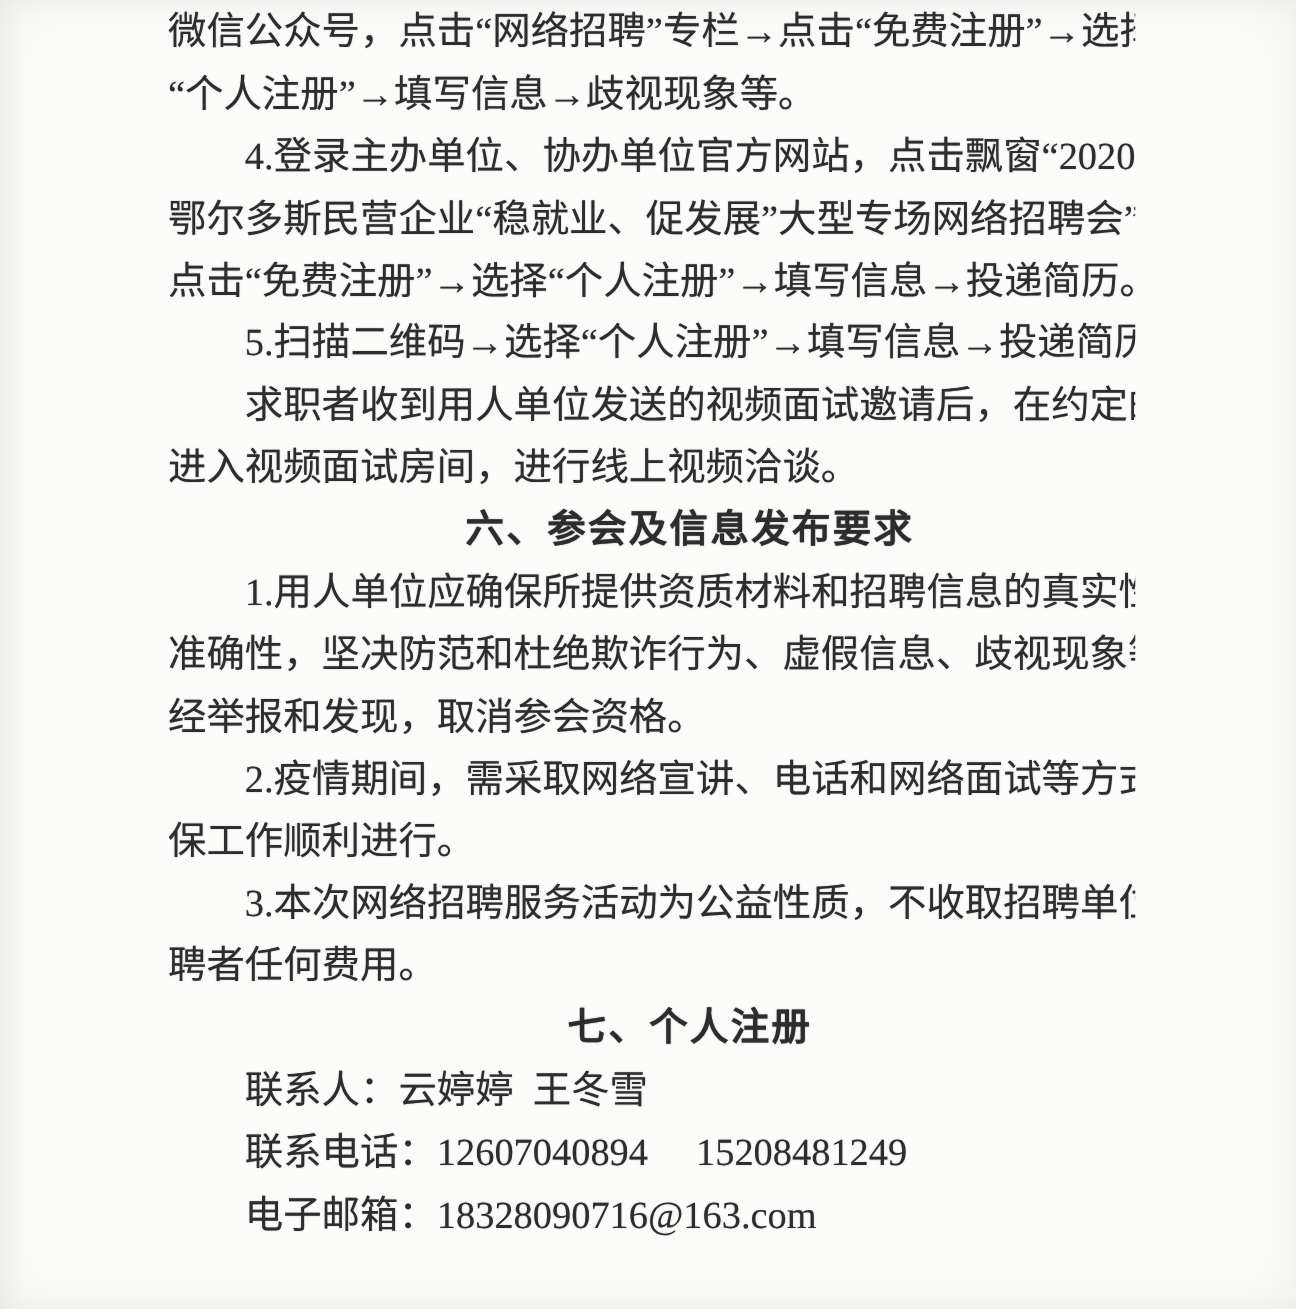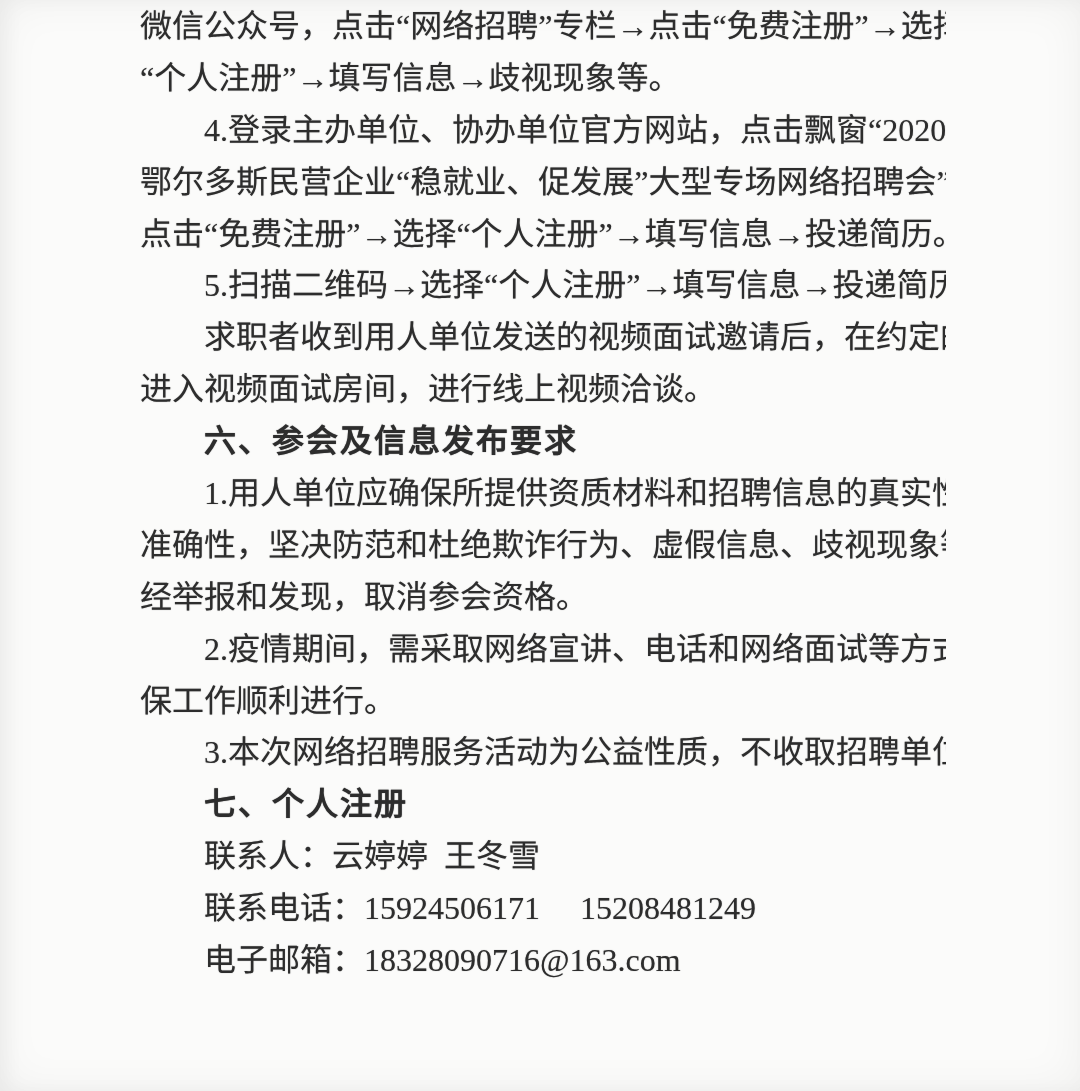--- a/index.html
+++ b/index.html
@@ -26,20 +26,21 @@
     overflow:hidden;
     height:51.9px;
   }
   .line.indent{text-indent:2em;}
   .line.justify{text-align:justify;text-align-last:justify;}
   .line.heading{
     font-weight:bold;
     font-family:"Liberation Sans","DejaVu Sans",sans-serif;
     letter-spacing:2px;
     text-shadow:0 0 1px rgba(30,30,30,0.7);
+    text-align:center;
   }
 </style>
 </head>
 <body>
 
 <div class="page">
   <div class="text-column">
       <div class="line justify">微信公众号，点击“网络招聘”专栏→点击“免费注册”→选择</div>
       <div class="line">“个人注册”→填写信息→歧视现象等。</div>
       <div class="line indent justify">4.登录主办单位、协办单位官方网站，点击飘窗“2020 年</div>
@@ -48,18 +49,19 @@
       <div class="line indent justify">5.扫描二维码→选择“个人注册”→填写信息→投递简历。</div>
       <div class="line indent justify">求职者收到用人单位发送的视频面试邀请后，在约定的时间</div>
       <div class="line">进入视频面试房间，进行线上视频洽谈。</div>
       <div class="line indent heading">六、参会及信息发布要求</div>
       <div class="line indent justify">1.用人单位应确保所提供资质材料和招聘信息的真实性和</div>
       <div class="line justify">准确性，坚决防范和杜绝欺诈行为、虚假信息、歧视现象等，一</div>
       <div class="line">经举报和发现，取消参会资格。</div>
       <div class="line indent justify">2.疫情期间，需采取网络宣讲、电话和网络面试等方式，确</div>
       <div class="line">保工作顺利进行。</div>
       <div class="line indent justify">3.本次网络招聘服务活动为公益性质，不收取招聘单位及应</div>
+      <div class="line">聘者任何费用。</div>
       <div class="line indent heading">七、个人注册</div>
       <div class="line indent">联系人：云婷婷  王冬雪</div>
-      <div class="line indent">联系电话：15924506171　 15208481249</div>
+      <div class="line indent">联系电话：12607040894　 15208481249</div>
       <div class="line indent">电子邮箱：18328090716@163.com</div>
     </div>
 </div>
 
 </body></html>

